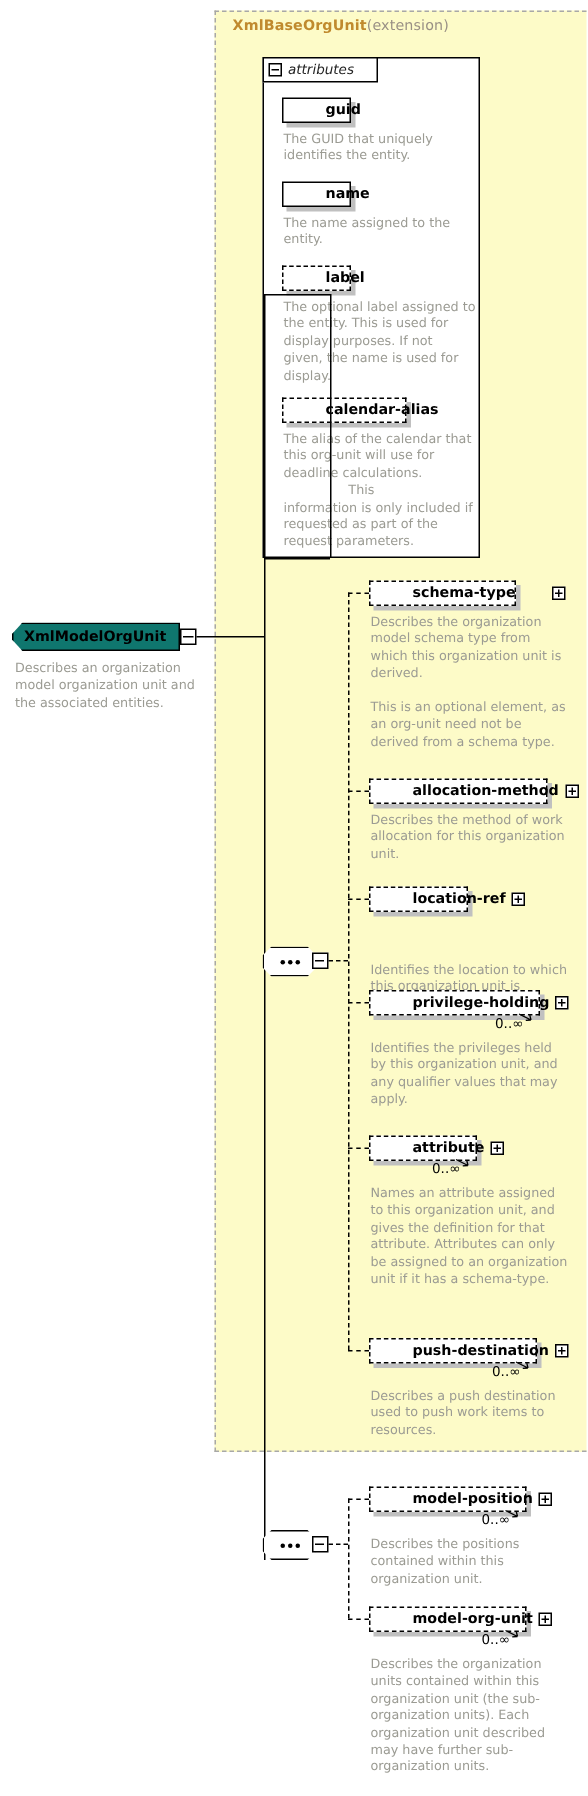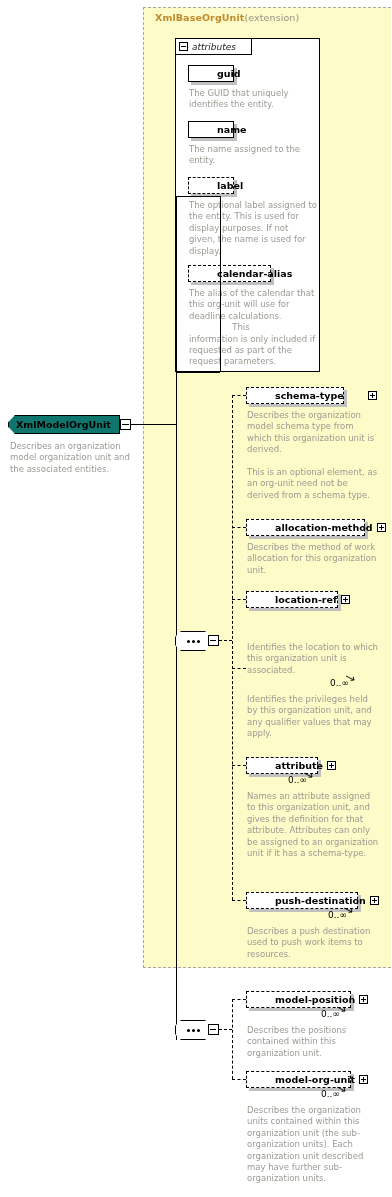--- a/index.html
+++ b/index.html
@@ -313,27 +313,31 @@
 This is an optional element, as an org-unit need not be derived from a schema type.</div>
 
   <div class="dln dln-h" style="left:232px; top:527px; width:14px;"></div>
   <div class="node opt" style="left:246px; top:519px; width:119px;">
     <span class="node-label">allocation-method</span>
     <span class="boxicon plus"></span>
   </div>
   <div class="desc" style="left:247px; top:542px; width:132px;">Describes the method of work allocation for this organization unit.</div>
 
   <div class="dln dln-h" style="left:232px; top:599px; width:14px;"></div>
-  <div class="node opt" style="left:246px; top:591px; width:92px;">
+  <div class="node opt" style="left:246px; top:591px; width:66px;">
     <span class="node-label">location-ref</span>
     <span class="boxicon plus"></span>
   </div>
   <div class="desc" style="left:247px; top:614px; width:132px;margin-top:28px;">Identifies the location to which this organization unit is associated.</div>
 
   <div class="dln dln-h" style="left:232px; top:668px; width:14px;"></div>
+  <div class="node opt" style="left:246px; top:660px; width:114px;">
+    <span class="node-label">privilege-holding</span>
+    <span class="boxicon plus"></span>
+  </div>
   <svg class="loop" style="left:345px; top:675px;" viewBox="0 0 12 7">
     <path d="M1 1 L9 5 M9 5 L5.5 5.3 M9 5 L8.2 1.8" stroke="#000" fill="none" stroke-width="0.9"></path>
   </svg>
   <div class="card" style="left:330px; top:678px;">0..∞</div>
   <div class="desc" style="left:247px; top:694px; width:132px;">Identifies the privileges held by this organization unit, and any qualifier values that may apply.</div>
 
   <div class="dln dln-h" style="left:232px; top:765px; width:14px;"></div>
   <div class="node opt" style="left:246px; top:757px; width:72px;">
     <span class="node-label">attribute</span>
     <span class="boxicon plus"></span>

